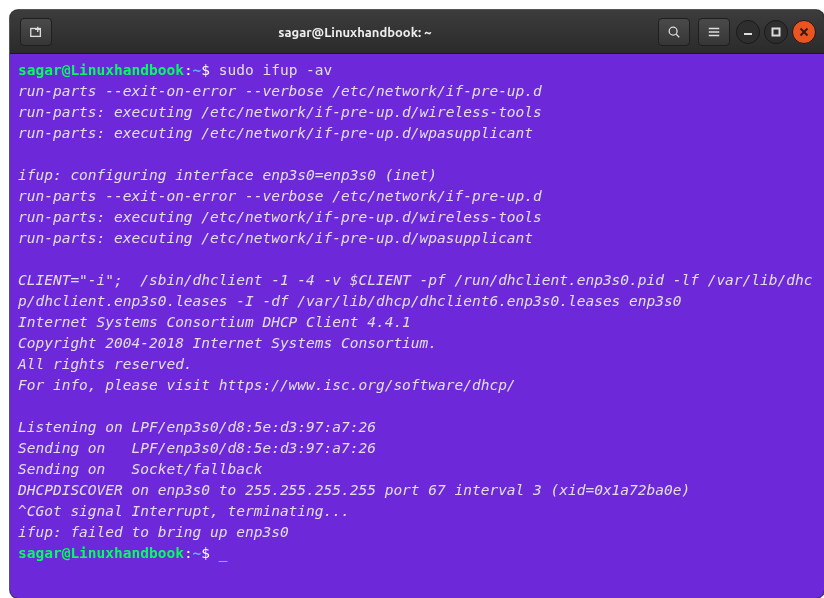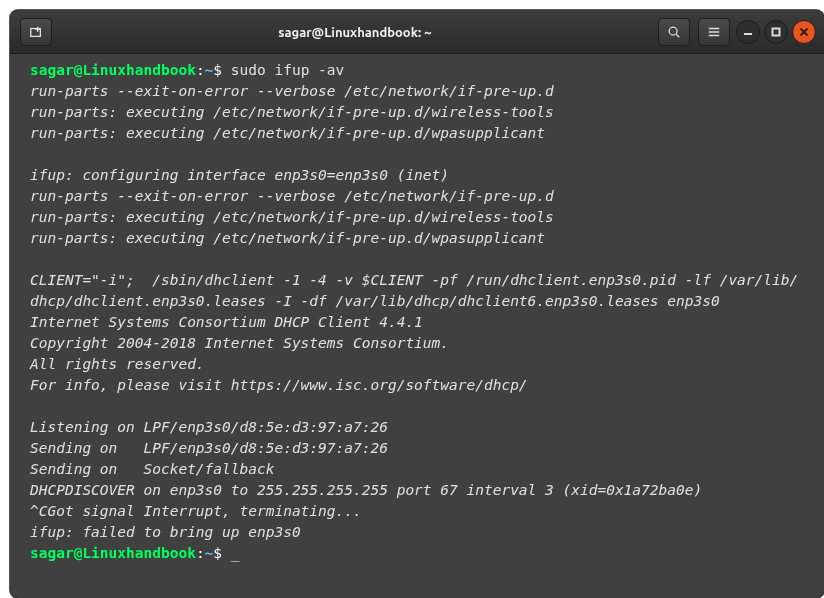--- a/index.html
+++ b/index.html
@@ -63,25 +63,25 @@
       color: #ddd;
       background: #2e2e2e;
       border: 1px solid #1a1a1a;
       font-size: 14px;
       font-weight: bold;
     }
     .win-btn.close { background: #e95420; color: #2b1a10; }
     .win-btn svg { width: 10px; height: 10px; stroke: #ddd; stroke-width: 2; fill: none; }
     .terminal {
       flex: 1;
-      background: #404040;
+      background: #6d28d9;
       color: #e0e0e0;
       font-size: 14.5px;
       line-height: 21px;
-      padding: 6px 20px;
+      padding: 6px 8px;
       white-space: pre-wrap;
       word-break: break-all;
       overflow: hidden;
     }
     .user { color: #00ff5f; font-weight: bold; }
     .colon { color: #ffffff; }
     .path { color: #5fb3ff; font-weight: bold; }
     .dollar { color: #ffffff; }
     .cmd { color: #e0e0e0; }
     .output { color: #e0e0e0; font-style: italic; }

